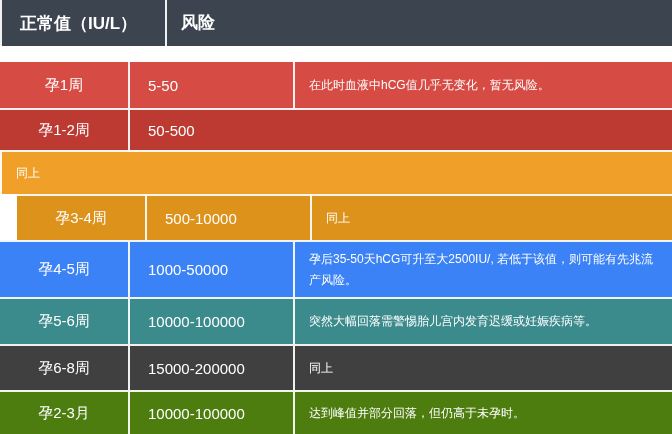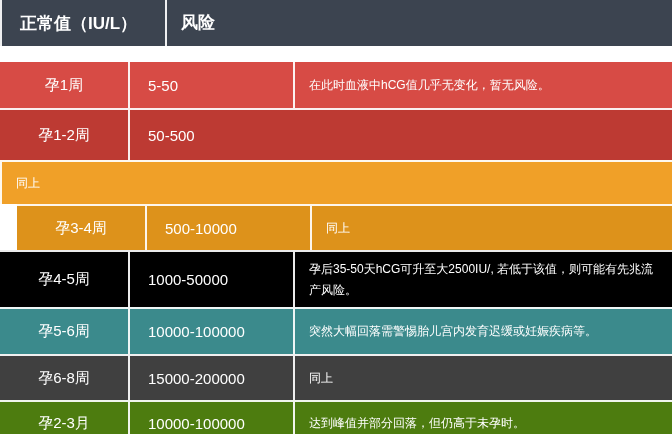--- a/index.html
+++ b/index.html
@@ -77,27 +77,27 @@
     justify-content: flex-start;
     padding-left: 38px;
   }
   .row-header + .row { border-top: none; margin-top: 16px; }
 
   
   .t-red-light   { background: #d74b45; }
   .t-red-dark    { background: #bd3a33; }
   .t-orange-light{ background: #f0a028; }
   .t-orange-dark { background: #dd921b; margin-left: 17px; }
-  .t-teal-light  { background: #000000; }
+  .t-teal-light  { background: #3b82f6; }
   .t-teal-dark   { background: #3b8a8c; }
   .t-teal-pale   { background: #404040; }
   .t-dark        { background: #4d7c0f; }
 
   .h46  { height: 46px; }
-  .h58  { height: 52px; }
+  .h58  { height: 42px; }
   .h44  { height: 44px; }
   .h46b { height: 46px; }
   .h57  { height: 57px; }
   .h47  { height: 47px; }
   .h46c { height: 46px; }
   .h44b { height: 44px; }
 </style>
 </head>
 <body>
 

